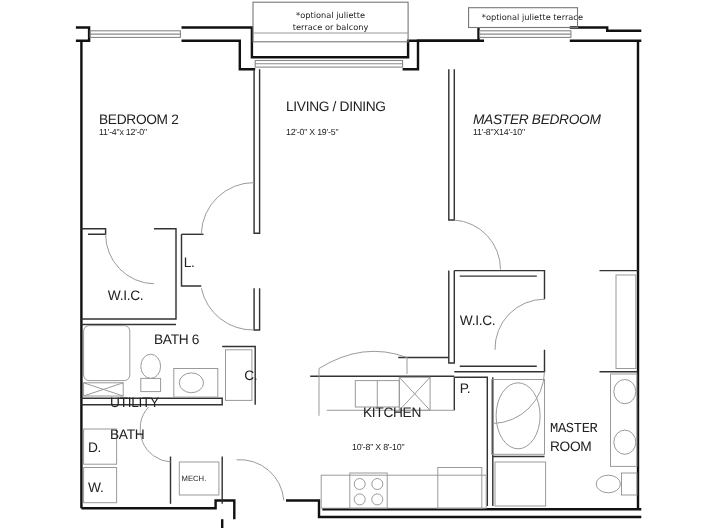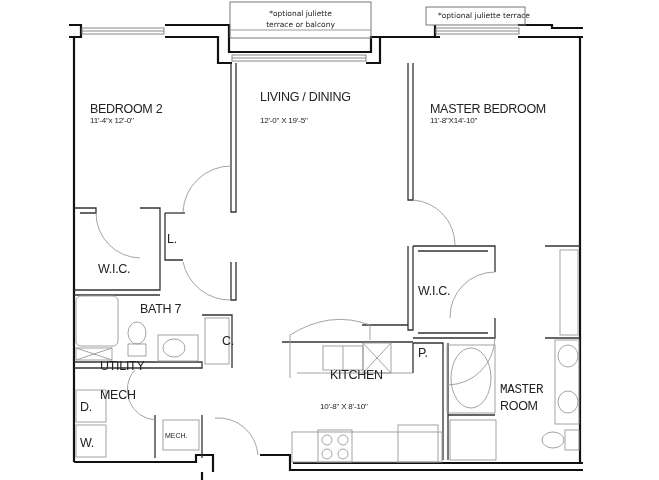--- a/index.html
+++ b/index.html
@@ -149,29 +149,29 @@
   <div>terrace or balcony</div>
 </div>
 <div class="note" style="left:426px;top:10px;width:116px;">*optional juliette terrace</div>
 
 <div class="lbl room" style="left:90px;top:102px;width:120px;">BEDROOM 2</div>
 <div class="lbl dim" style="left:90px;top:116px;width:120px;">11'-4"x 12'-0"</div>
 
 <div class="lbl room" style="left:260px;top:90px;width:120px;">LIVING / DINING</div>
 <div class="lbl dim" style="left:260px;top:116px;width:120px;">12'-0" X 19'-5"</div>
 
-<div class="lbl room" style="left:430px;top:102px;width:140px;">MASTER BEDROOM</div>
+<div class="lbl room" style="left:430px;top:102px;width:140px;font-style:italic;">MASTER BEDROOM</div>
 <div class="lbl dim" style="left:430px;top:116px;width:140px;">11'-8"X14'-10"</div>
 
 <div class="lbl room" style="left:98px;top:262px;width:40px;">W.I.C.</div>
 <div class="lbl room" style="left:167px;top:232px;width:16px;">L.</div>
-<div class="lbl room" style="left:140px;top:302px;width:60px;">BATH 7</div>
+<div class="lbl room" style="left:140px;top:302px;width:60px;">BATH 6</div>
 <div class="lbl room" style="left:222px;top:334px;width:14px;">C.</div>
 <div class="lbl room" style="left:100px;top:359px;width:60px;">UTILITY</div>
-<div class="lbl room" style="left:100px;top:388px;width:60px;">MECH</div>
+<div class="lbl room" style="left:100px;top:388px;width:60px;">BATH</div>
 <div class="lbl room" style="left:80px;top:400px;width:22px;">D.</div>
 <div class="lbl room" style="left:80px;top:436px;width:22px;">W.</div>
 <div class="lbl small" style="left:165px;top:432px;width:32px;">MECH.</div>
 <div class="lbl room" style="left:330px;top:368px;width:80px;">KITCHEN</div>
 <div class="lbl dim" style="left:320px;top:402px;width:100px;">10'-8" X 8'-10"</div>
 <div class="lbl room" style="left:418px;top:346px;width:18px;">P.</div>
 <div class="lbl room" style="left:418px;top:284px;width:44px;">W.I.C.</div>
 <div class="lbl room" style="left:500px;top:383px;width:50px;font-family:Liberation Mono, monospace;">MASTER</div>
 <div class="lbl room" style="left:500px;top:399px;width:50px;">ROOM</div>
 

